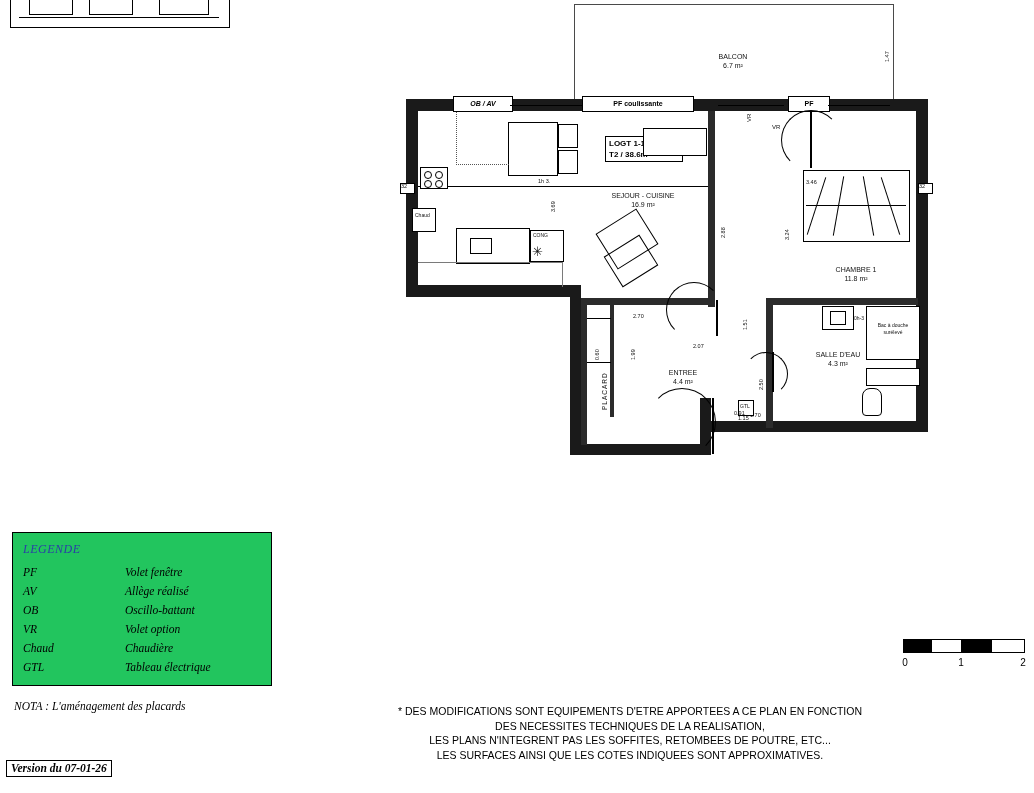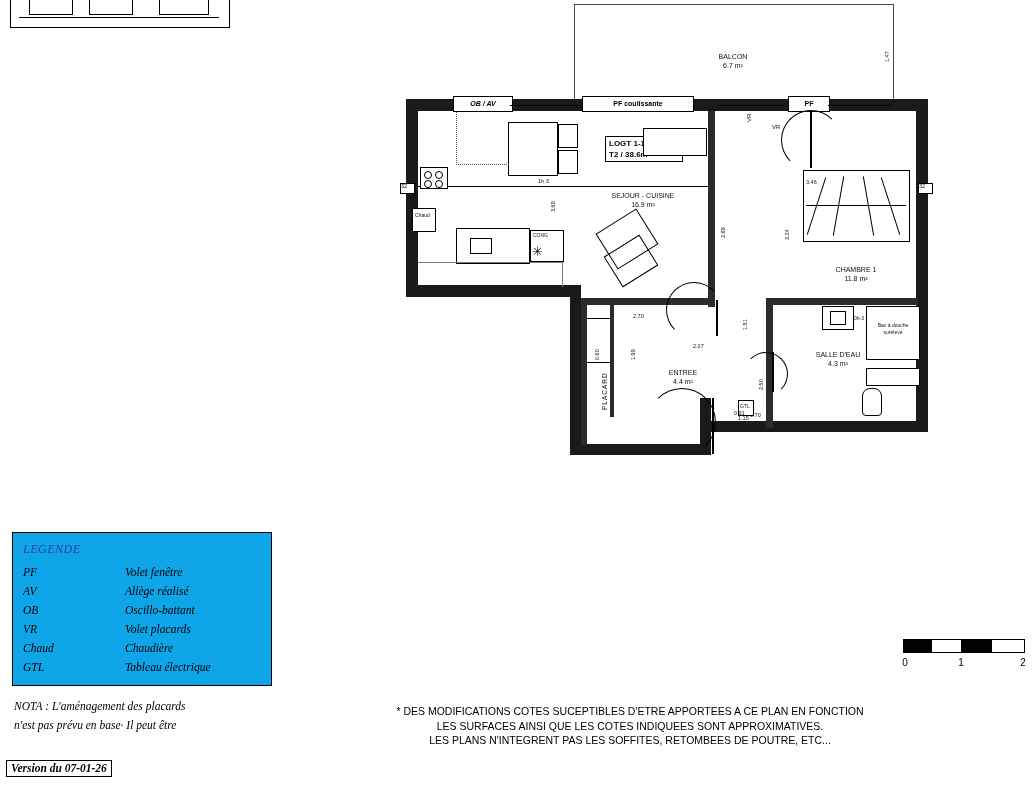--- a/index.html
+++ b/index.html
@@ -104,21 +104,21 @@
     border: 1px solid #000;
     border-radius: 50%;
     background: transparent;
   }
 
   
   #legend {
     left: 12px; top: 532px;
     width: 258px; height: 152px;
     border: 1px solid #000;
-    background: #0ea5e9;
+    background: #22c55e;
   }
   #legend .title {
     position: absolute;
     left: 10px; top: 9px;
     font-family: "Liberation Serif", serif;
     font-style: italic;
     font-size: 12px;
     color: #2b3ea8;
     letter-spacing: .5px;
   }
@@ -374,43 +374,43 @@
   <div class="row" style="top:52px;">
     <span class="k">AV</span>
     <span class="v">Allège réalisé</span>
   </div>
   <div class="row" style="top:71px;">
     <span class="k">OB</span>
     <span class="v">Oscillo-battant</span>
   </div>
   <div class="row" style="top:90px;">
     <span class="k">VR</span>
-    <span class="v">Volet placards</span>
+    <span class="v">Volet option</span>
   </div>
   <div class="row" style="top:109px;">
     <span class="k">Chaud</span>
     <span class="v">Chaudière</span>
   </div>
   <div class="row" style="top:128px;">
     <span class="k">GTL</span>
     <span class="v">Tableau électrique</span>
   </div>
 </div>
 
 <div id="nota" class="abs">
   <div>NOTA : L'aménagement des placards</div>
-  <div>n'est pas prévu en base· Il peut être</div>
 </div>
 
 <div id="version" class="abs">Version du 07-01-26</div>
 
 <div id="disclaimer" class="abs">
-  <div>* DES MODIFICATIONS COTES SUCEPTIBLES D'ETRE APPORTEES A CE PLAN EN FONCTION</div>
+  <div>* DES MODIFICATIONS SONT EQUIPEMENTS D'ETRE APPORTEES A CE PLAN EN FONCTION</div>
+  <div>DES NECESSITES TECHNIQUES DE LA REALISATION,</div>
+  <div>LES PLANS N'INTEGRENT PAS LES SOFFITES, RETOMBEES DE POUTRE, ETC...</div>
   <div>LES SURFACES AINSI QUE LES COTES INDIQUEES SONT APPROXIMATIVES.</div>
-  <div>LES PLANS N'INTEGRENT PAS LES SOFFITES, RETOMBEES DE POUTRE, ETC...</div>
 </div>
 
 <div id="scalebar" class="abs">
   <div class="seg" style="left:0; width:28px; background:#000;"></div>
   <div class="seg" style="left:28px; width:30px; background:#fff;"></div>
   <div class="seg" style="left:58px; width:30px; background:#000;"></div>
   <div class="seg" style="left:88px; width:32px; background:#fff;"></div>
   <div class="n" style="left:-8px;">0</div>
   <div class="n" style="left:48px;">1</div>
   <div class="n" style="left:110px;">2</div>

